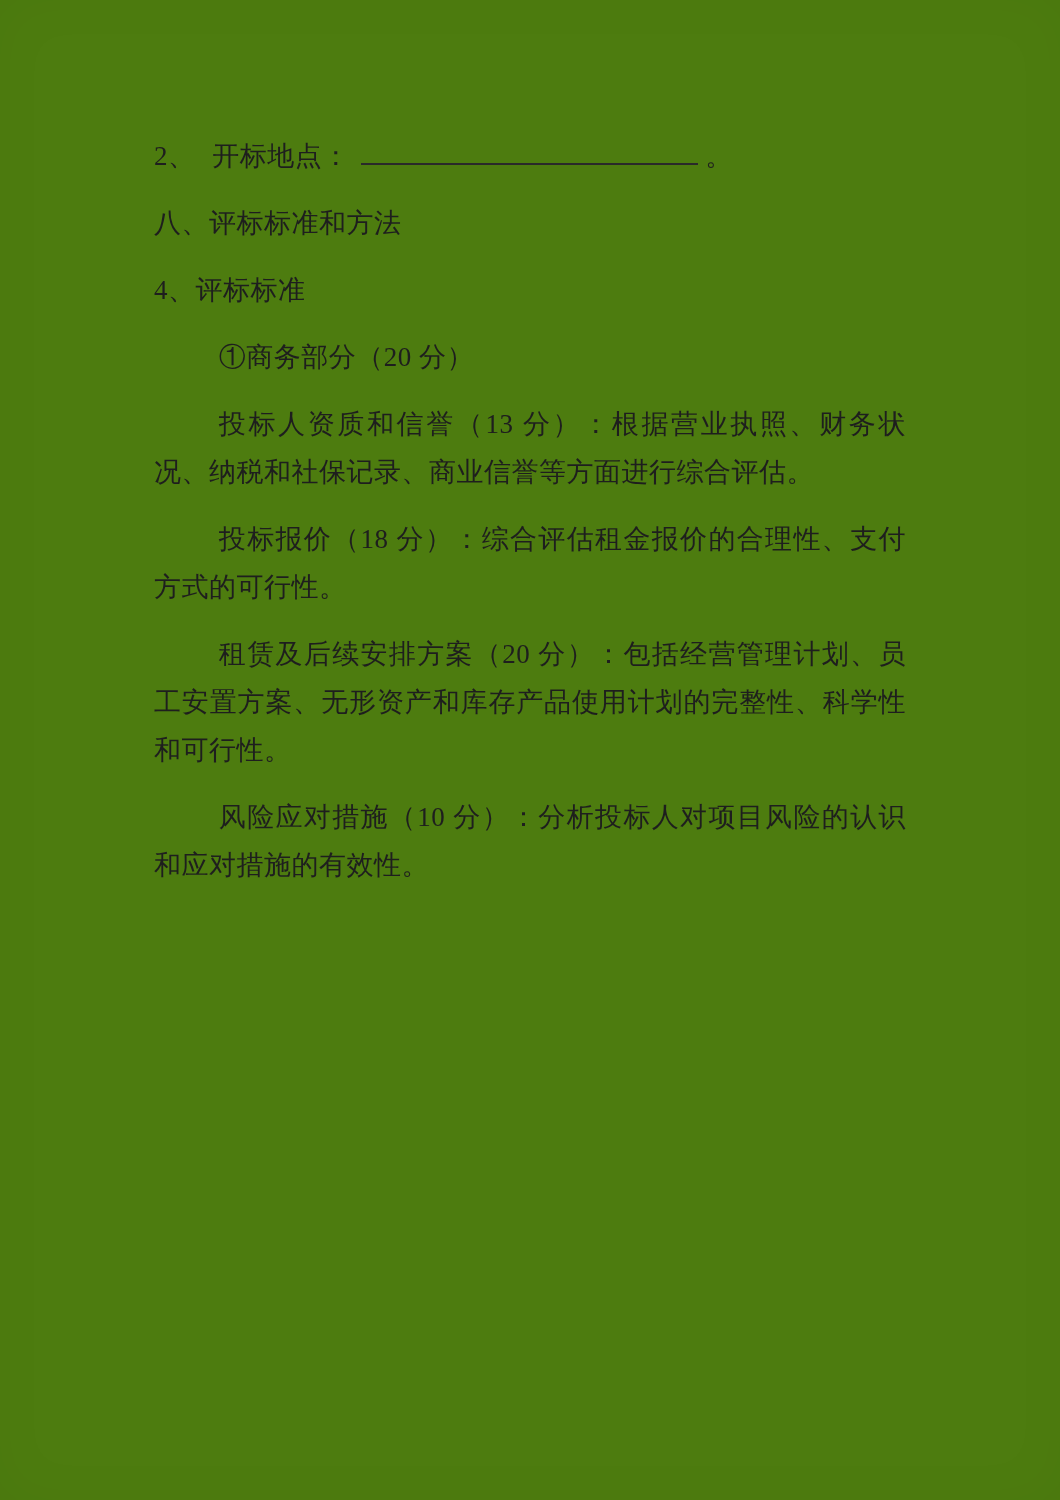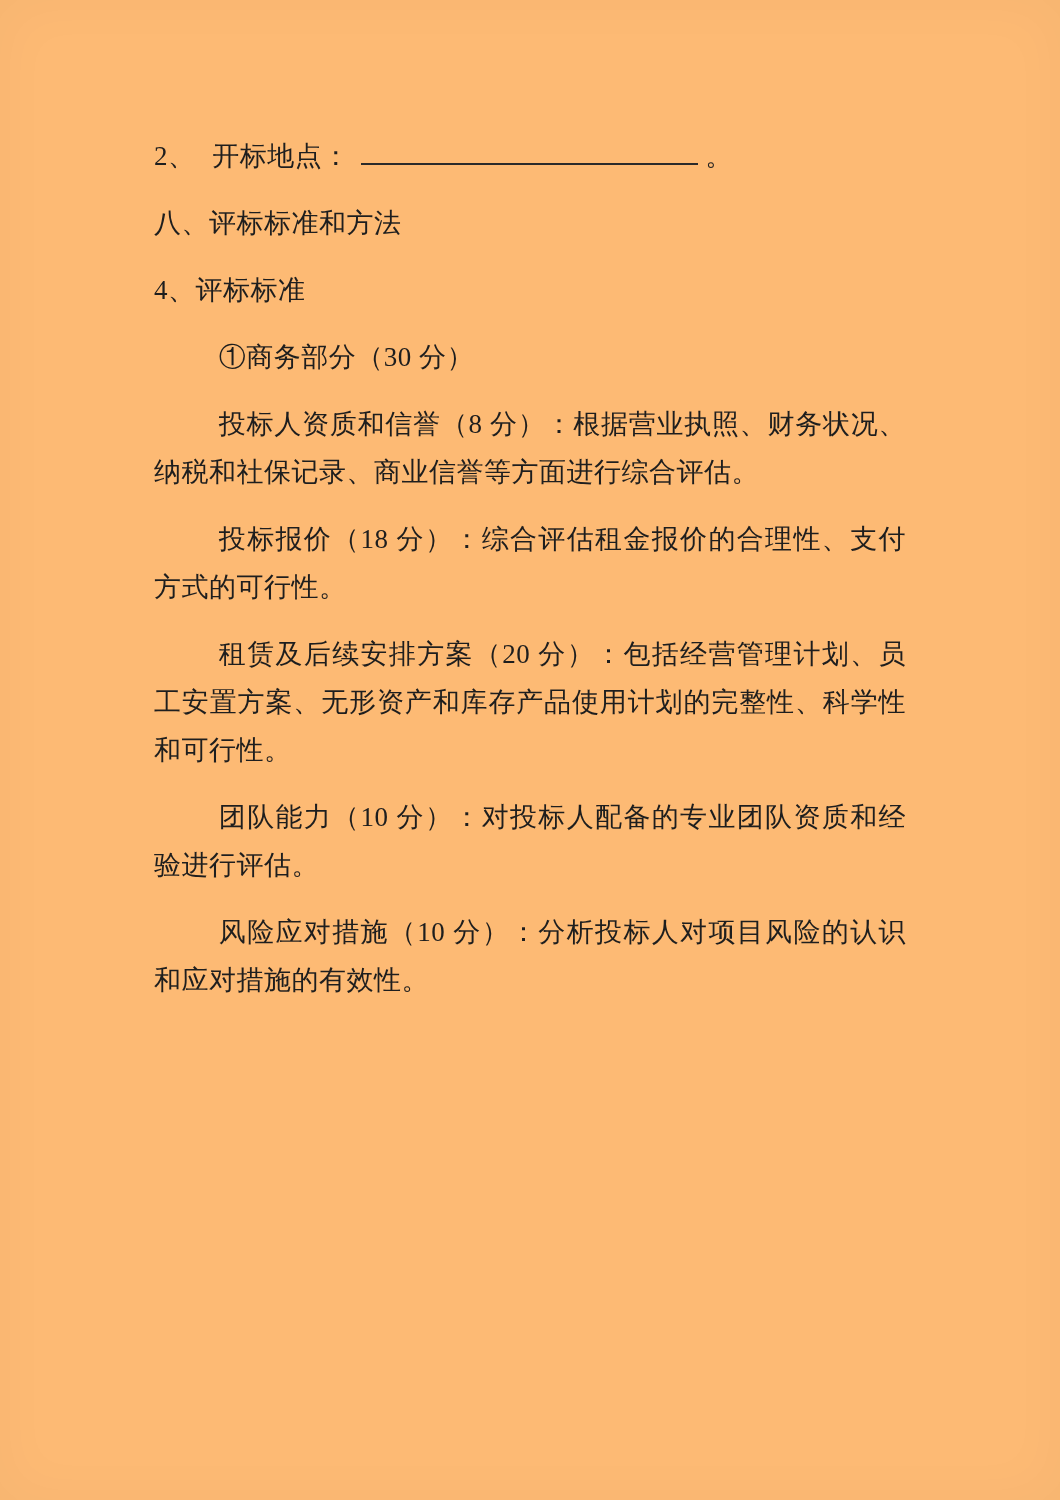--- a/index.html
+++ b/index.html
@@ -4,21 +4,21 @@
 <style>
   html, body {
     margin: 0;
     padding: 0;
     background: #ffffff;
   }
   .page {
     position: relative;
     width: 1060px;
     height: 1500px;
-    background: #fdba74;
+    background: #4d7c0f;
     box-shadow: inset 0 0 60px rgba(0,0,0,0.03);
     overflow: hidden;
     font-family: "Liberation Serif", "DejaVu Serif", serif;
     color: #1e1e1e;
   }
   .content {
     position: absolute;
     top: 132px;
     left: 154px;
     width: 752px;
@@ -72,30 +72,29 @@
       <span class="num">2、</span>
       <span>开标地点：</span>
       <span class="blank-line"></span>
       <span>。</span>
     </p>
 
     <h2 class="section-heading">八、评标标准和方法</h2>
 
     <h3 class="subsection-heading">4、评标标准</h3>
 
-    <p class="para">①商务部分（30 分）</p>
+    <p class="para">①商务部分（20 分）</p>
 
-    <p class="para">投标人资质和信誉（8 分）：根据营业执照、财务状况、纳税和社保记录、商业信誉等方面进行综合评估。</p>
+    <p class="para">投标人资质和信誉（13 分）：根据营业执照、财务状况、纳税和社保记录、商业信誉等方面进行综合评估。</p>
 
 
     <p class="para">投标报价（18 分）：综合评估租金报价的合理性、支付方式的可行性。</p>
 
 
     <p class="para">租赁及后续安排方案（20 分）：包括经营管理计划、员工安置方案、无形资产和库存产品使用计划的完整性、科学性和可行性。</p>
 
-    <p class="para">团队能力（10 分）：对投标人配备的专业团队资质和经验进行评估。</p>
 
     <p class="para">风险应对措施（10 分）：分析投标人对项目风险的认识和应对措施的有效性。</p>
 
 
 
   </div>
 </div>
 
 </body></html>

